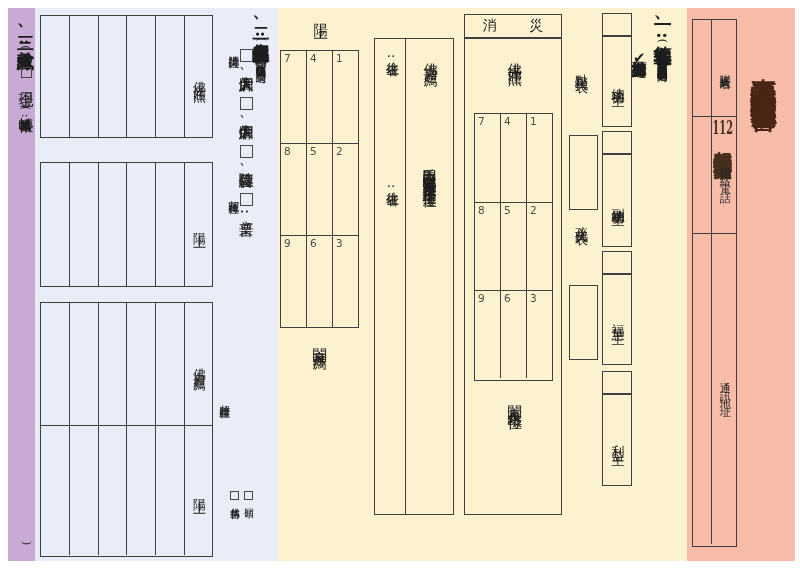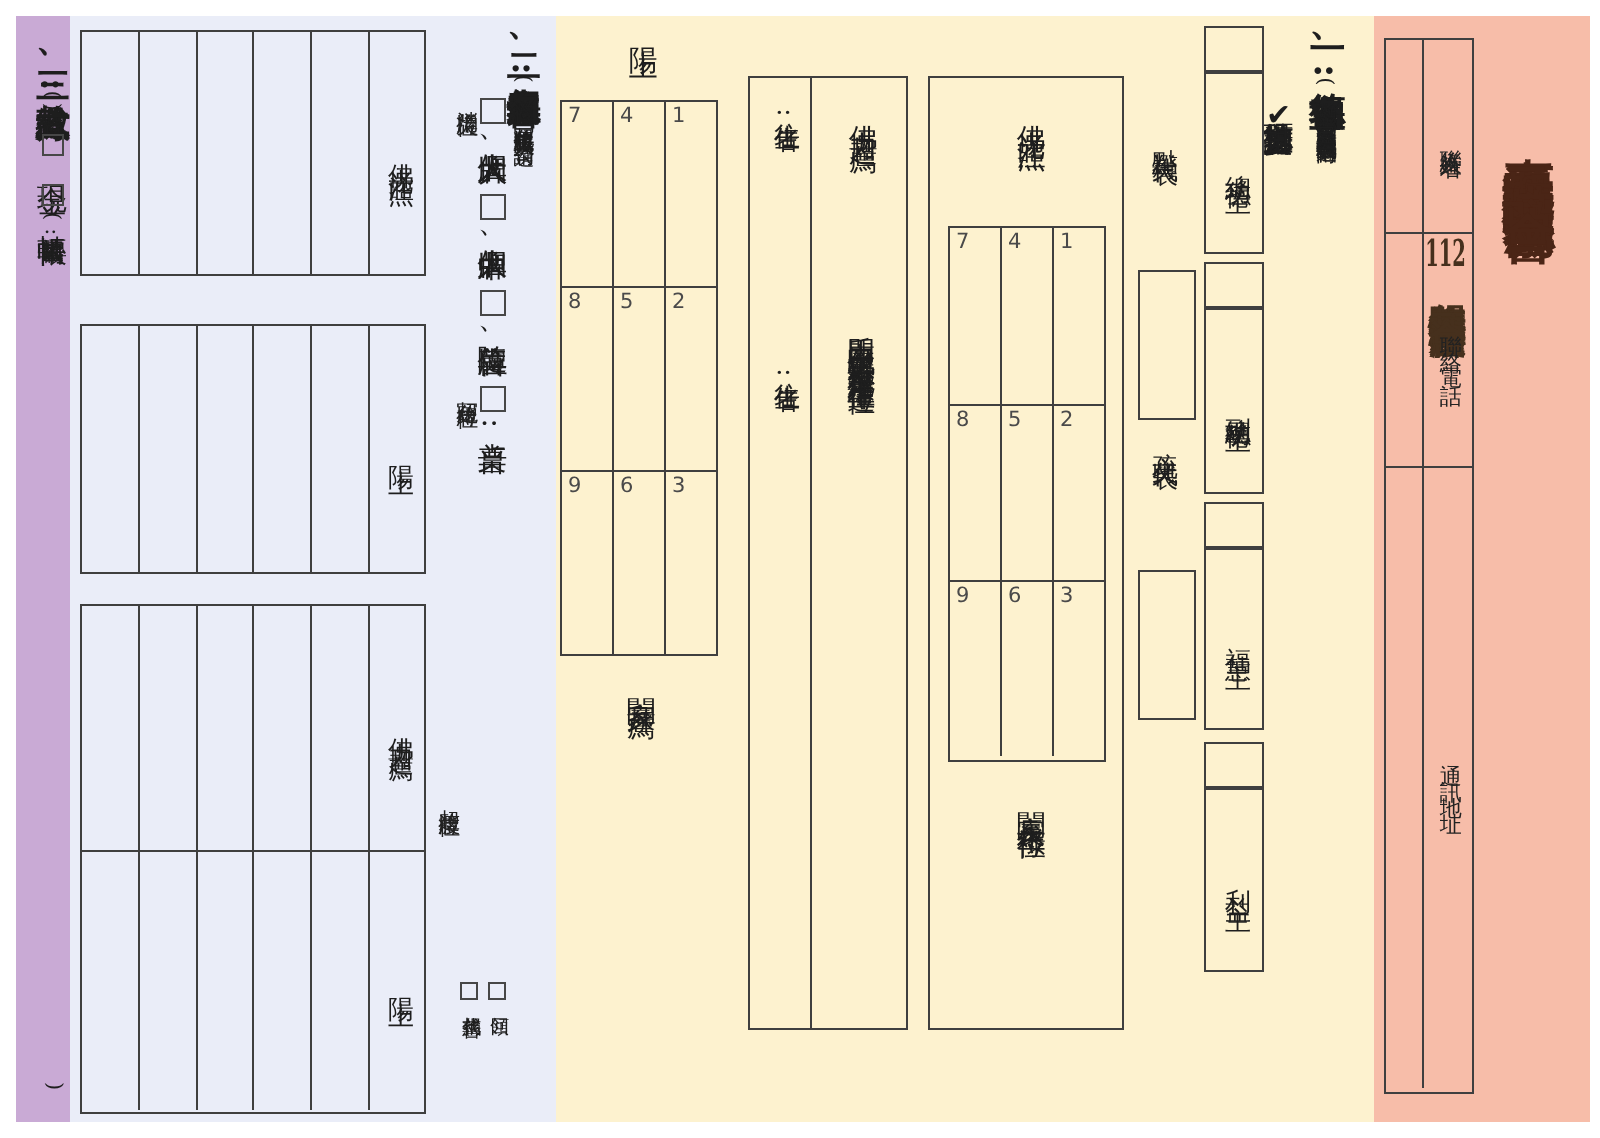--- a/index.html
+++ b/index.html
@@ -120,20 +120,21 @@
     <div class="donor-box" style="height:93px;">
       <span class="vtext col-label" style="letter-spacing:4px;">利益主</span>
     </div>
   </div>
 
   <div class="abs vtext" style="left:573px; top:64px; height:70px; font-size:13px; letter-spacing:2px;">點燈代表</div>
   <div class="abs bordered" style="left:569px; top:135px; width:29px; height:75px;"></div>
   <div class="abs vtext" style="left:573px; top:216px; height:70px; font-size:13px; letter-spacing:2px;">疏文代表</div>
   <div class="abs bordered" style="left:569px; top:285px; width:29px; height:75px;"></div>
 
+  <div class="abs hdrbox" style="left:464px; top:14px; width:98px; height:24px;">消 災</div>
   <div class="abs bordered" style="left:464px; top:38px; width:98px; height:477px;">
     <div class="abs vtext" style="left:41px; top:12px; font-size:14.5px; letter-spacing:3px;">佛光注照</div>
     <div class="grid abs" style="left:9px; top:74px; width:79px; height:268px;">
       <div class="gridrow" style="height:88px;">
         <div class="gridcell">
             <span class="cellnum">7</span>
           </div>
         <div class="gridcell">
             <span class="cellnum">4</span>
           </div>

